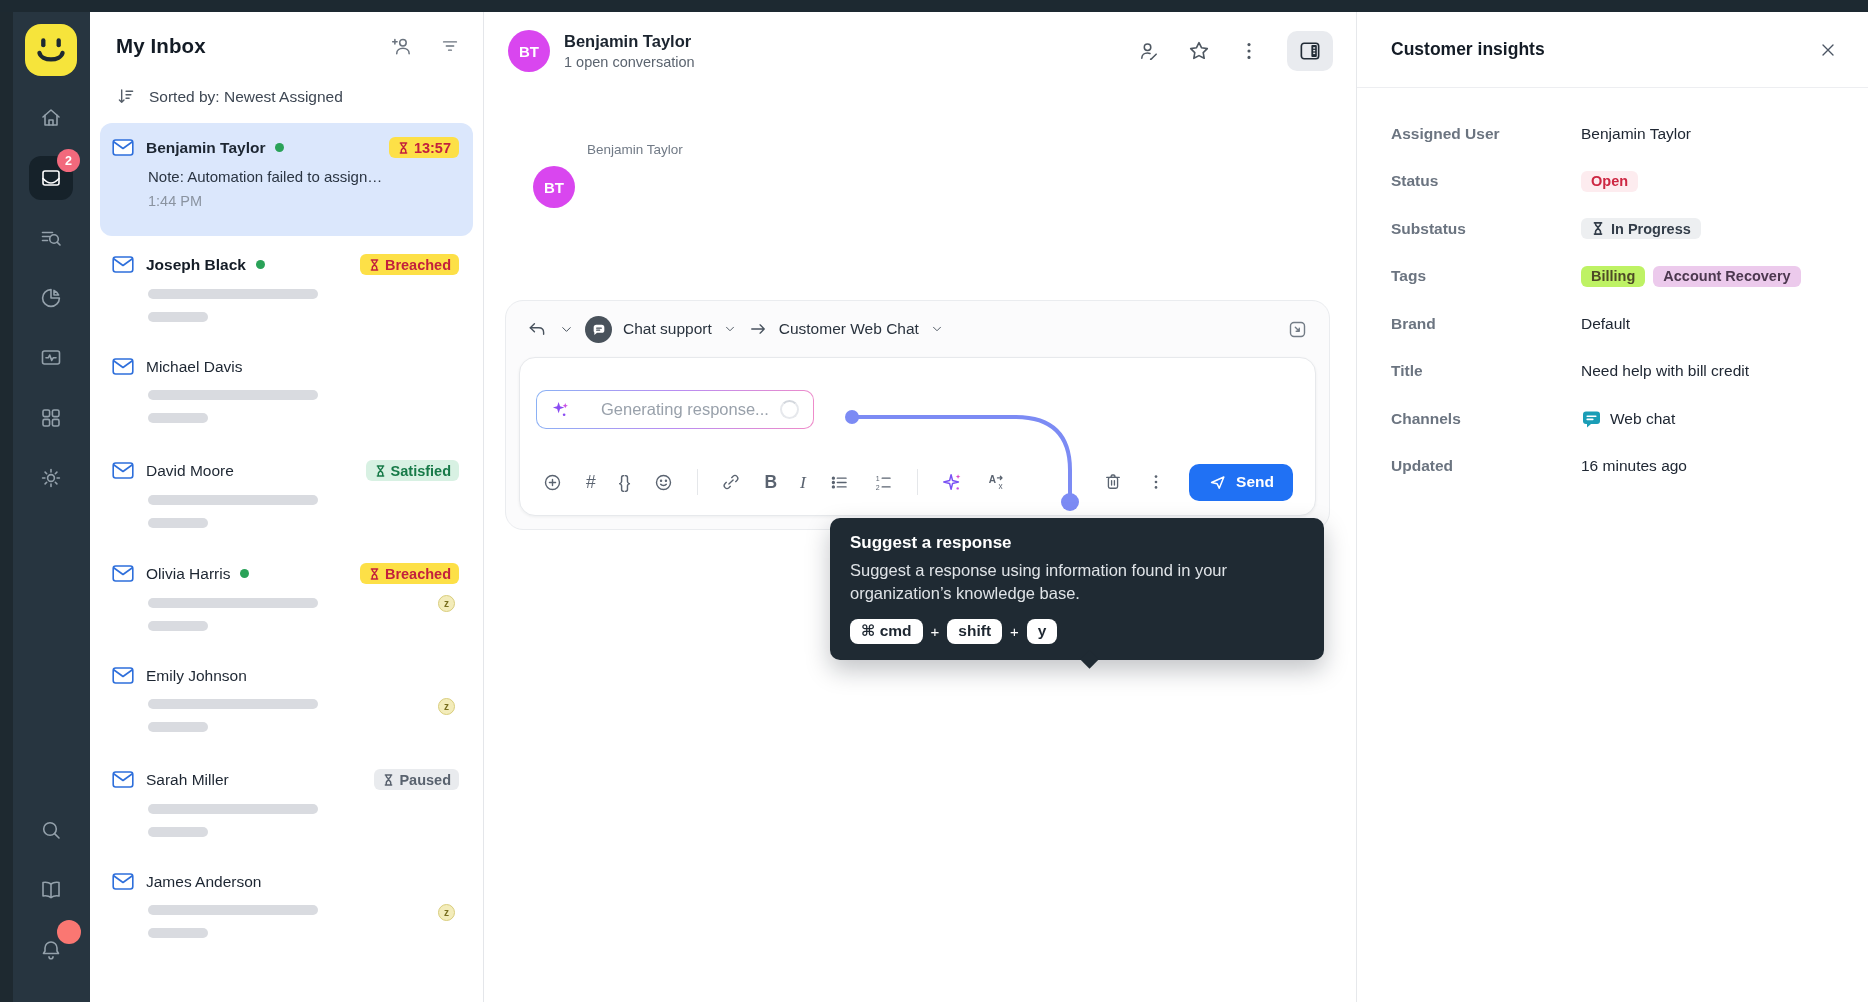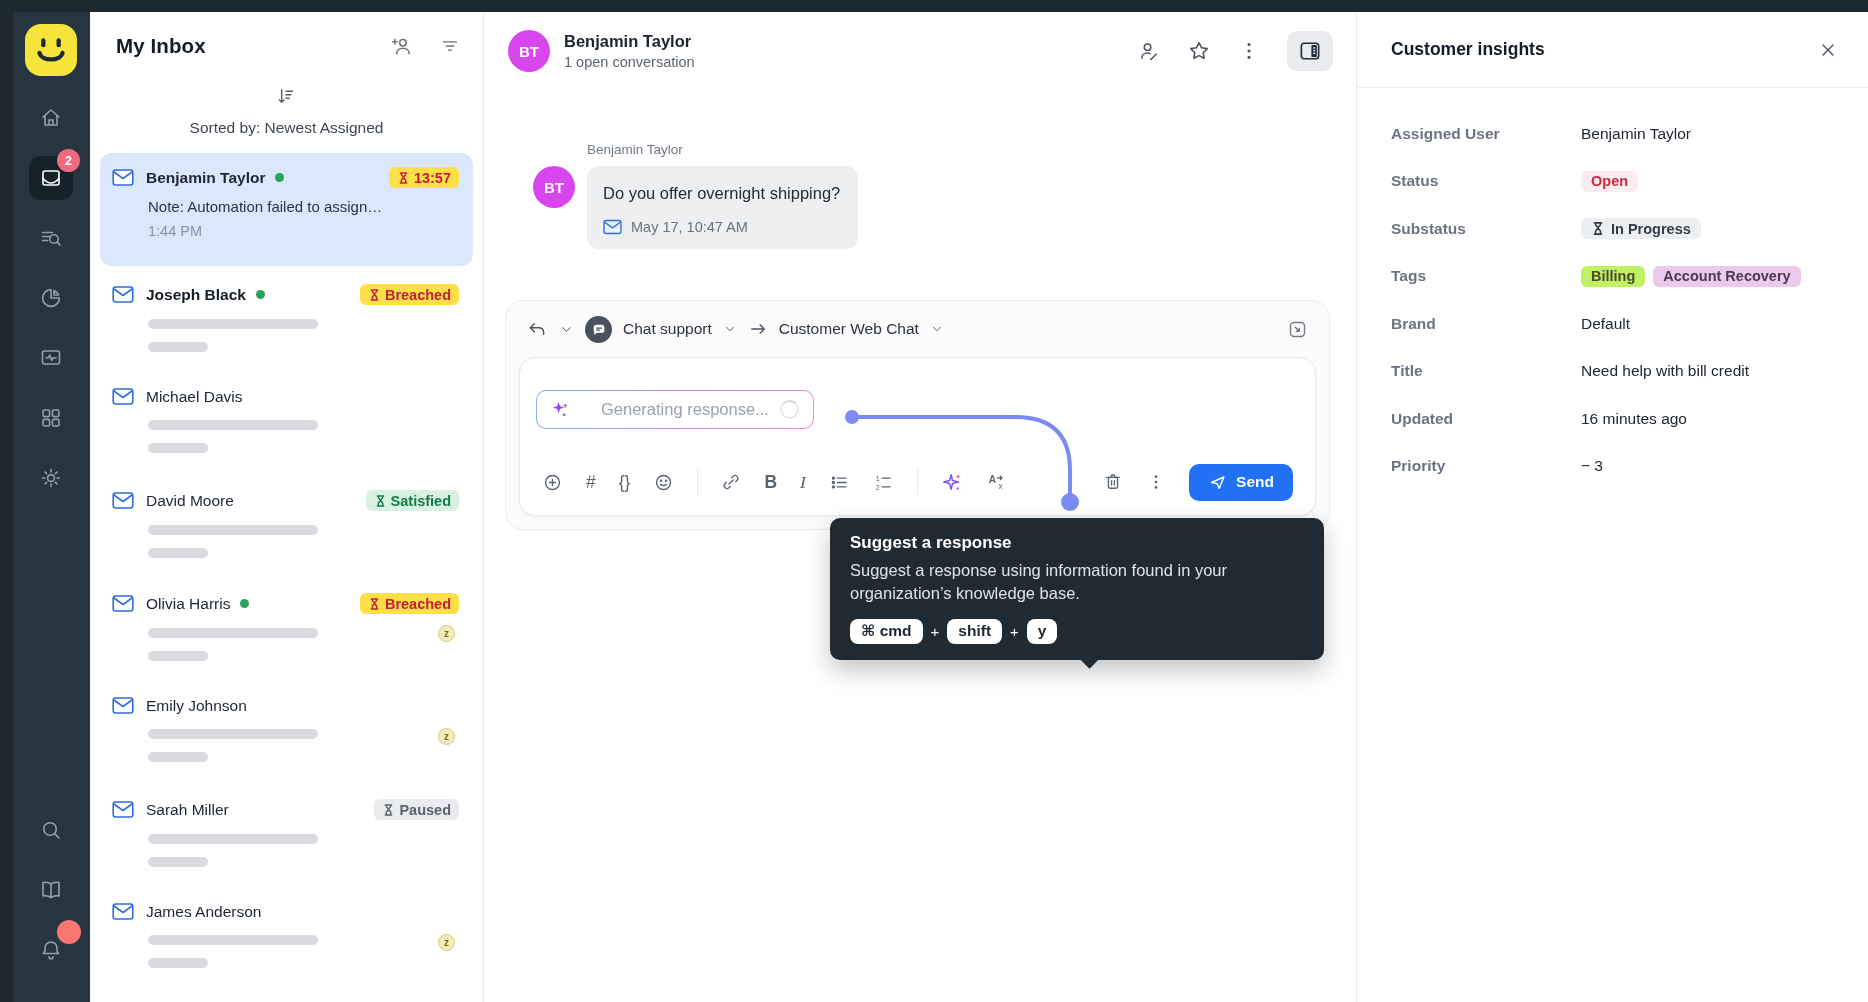--- a/index.html
+++ b/index.html
@@ -23,21 +23,21 @@
     color:#fff; font-size:12.5px; font-weight:700; display:flex; align-items:center; justify-content:center; }
   .nav-bottom { margin-top:auto; display:flex; flex-direction:column; align-items:center; }
   .belldot { position:absolute; top:-8px; right:-8px; width:24px; height:24px; border-radius:50%; background:#fa7772; }
 
   
   .list-panel { position:absolute; left:90px; top:12px; width:394px; height:calc(100% - 12px); background:#fff;
     border-right:1px solid #e4e6ea; }
   .list-head { display:flex; align-items:center; padding:22px 22px 0 26px; }
   .list-title { font-size:20.5px; font-weight:700; color:#131b25; letter-spacing:.1px; }
   .list-head-icons { margin-left:auto; display:flex; gap:26px; color:#6a737e; }
-  .sortrow { display:flex; align-items:center; gap:12px; padding:0 26px; margin-top:28px; color:#3e4753; font-size:15.5px;flex-direction:column; }
+  .sortrow { display:flex; align-items:center; gap:12px; padding:0 26px; margin-top:28px; color:#3e4753; font-size:15.5px; }
   .sortrow .sic { color:#555e69; }
   .convlist { margin-top:16px; padding:0 10px; }
 
   .citem { position:relative; padding:14px 14px 0 12px; height:103px; }
   .citem.selected { background:#dbe7fc; border-radius:12px; height:113px; padding:14px 14px 12px 12px; margin-bottom:4px; }
   .crow1 { display:flex; align-items:center; gap:12px; }
   .cname { font-size:15.5px; font-weight:500; color:#1d2632; }
   .cname.semib { font-weight:600; } .cname.bold { font-weight:700; color:#141c26; }
   .pdot { width:9px; height:9px; border-radius:50%; background:#2aa258; margin-left:-2px; }
   .cbadge { margin-left:auto; display:inline-flex; align-items:center; gap:4px; border-radius:6px; padding:2.5px 8px;
@@ -394,30 +394,20 @@
             <rect x="15.5" y="12.8" width="2.2" height="1.6" fill="#e9ebef"></rect>
           </svg>
       </div>
     </div>
   </header>
 
   <div class="msg">
     <div class="msg-label">Benjamin Taylor</div>
     <div class="msg-row">
       <div class="avatar">BT</div>
-      <div class="bubble">
-        <div class="bubble-text">Do you offer overnight shipping?</div>
-        <div class="bubble-meta">
-          <svg class="stk env" width="19" height="16" viewBox="0 0 22 18">
-            <rect x="1.2" y="1.5" width="19.6" height="15" rx="2.4"></rect>
-              <path d="M2 3.5 l9 6.5 l9 -6.5"></path>
-            </svg>
-          <span>May 17, 10:47 AM</span>
-        </div>
-      </div>
     </div>
   </div>
 
   <div class="composer">
     <div class="comp-head">
       <svg class="stk" width="21" height="21" viewBox="0 0 24 24">
         <path d="M8.5 5.5 L3.8 10 L8.5 14.5"></path>
           <path d="M3.8 10 H13.5 C16.8 10 19 12.3 19 15.5 V17.5"></path>
         </svg>
       <svg class="stk" width="15" height="15" viewBox="0 0 24 24">
@@ -577,21 +567,28 @@
     </div>
     <div class="irow">
       <span class="ilabel">Brand</span>
       <span class="ivalue">Default</span>
     </div>
     <div class="irow">
       <span class="ilabel">Title</span>
       <span class="ivalue">Need help with bill credit</span>
     </div>
     <div class="irow">
+      <span class="ilabel">Channels</span>
+      <span class="ivalue">
+        <svg width="21" height="20" viewBox="0 0 21 20">
+          <rect x="2" y="2.5" width="17" height="12.5" rx="3" fill="#1a9db6"></rect>
+          <path d="M6 15 v3.4 l4 -3.4 z" fill="#1a9db6"></path>
+          <path d="M6.2 7.2h8.6 M6.2 10.4h5.6" stroke="#fff" stroke-width="1.6" stroke-linecap="round"></path>
+          </svg>
+        <span>Web chat</span>
+      </span>
+    </div>
+    <div class="irow">
       <span class="ilabel">Updated</span>
       <span class="ivalue">16 minutes ago</span>
     </div>
-    <div class="irow">
-      <span class="ilabel">Priority</span>
-      <span class="ivalue">− 3</span>
-    </div>
   </div>
 </aside>
 
 </body></html>

